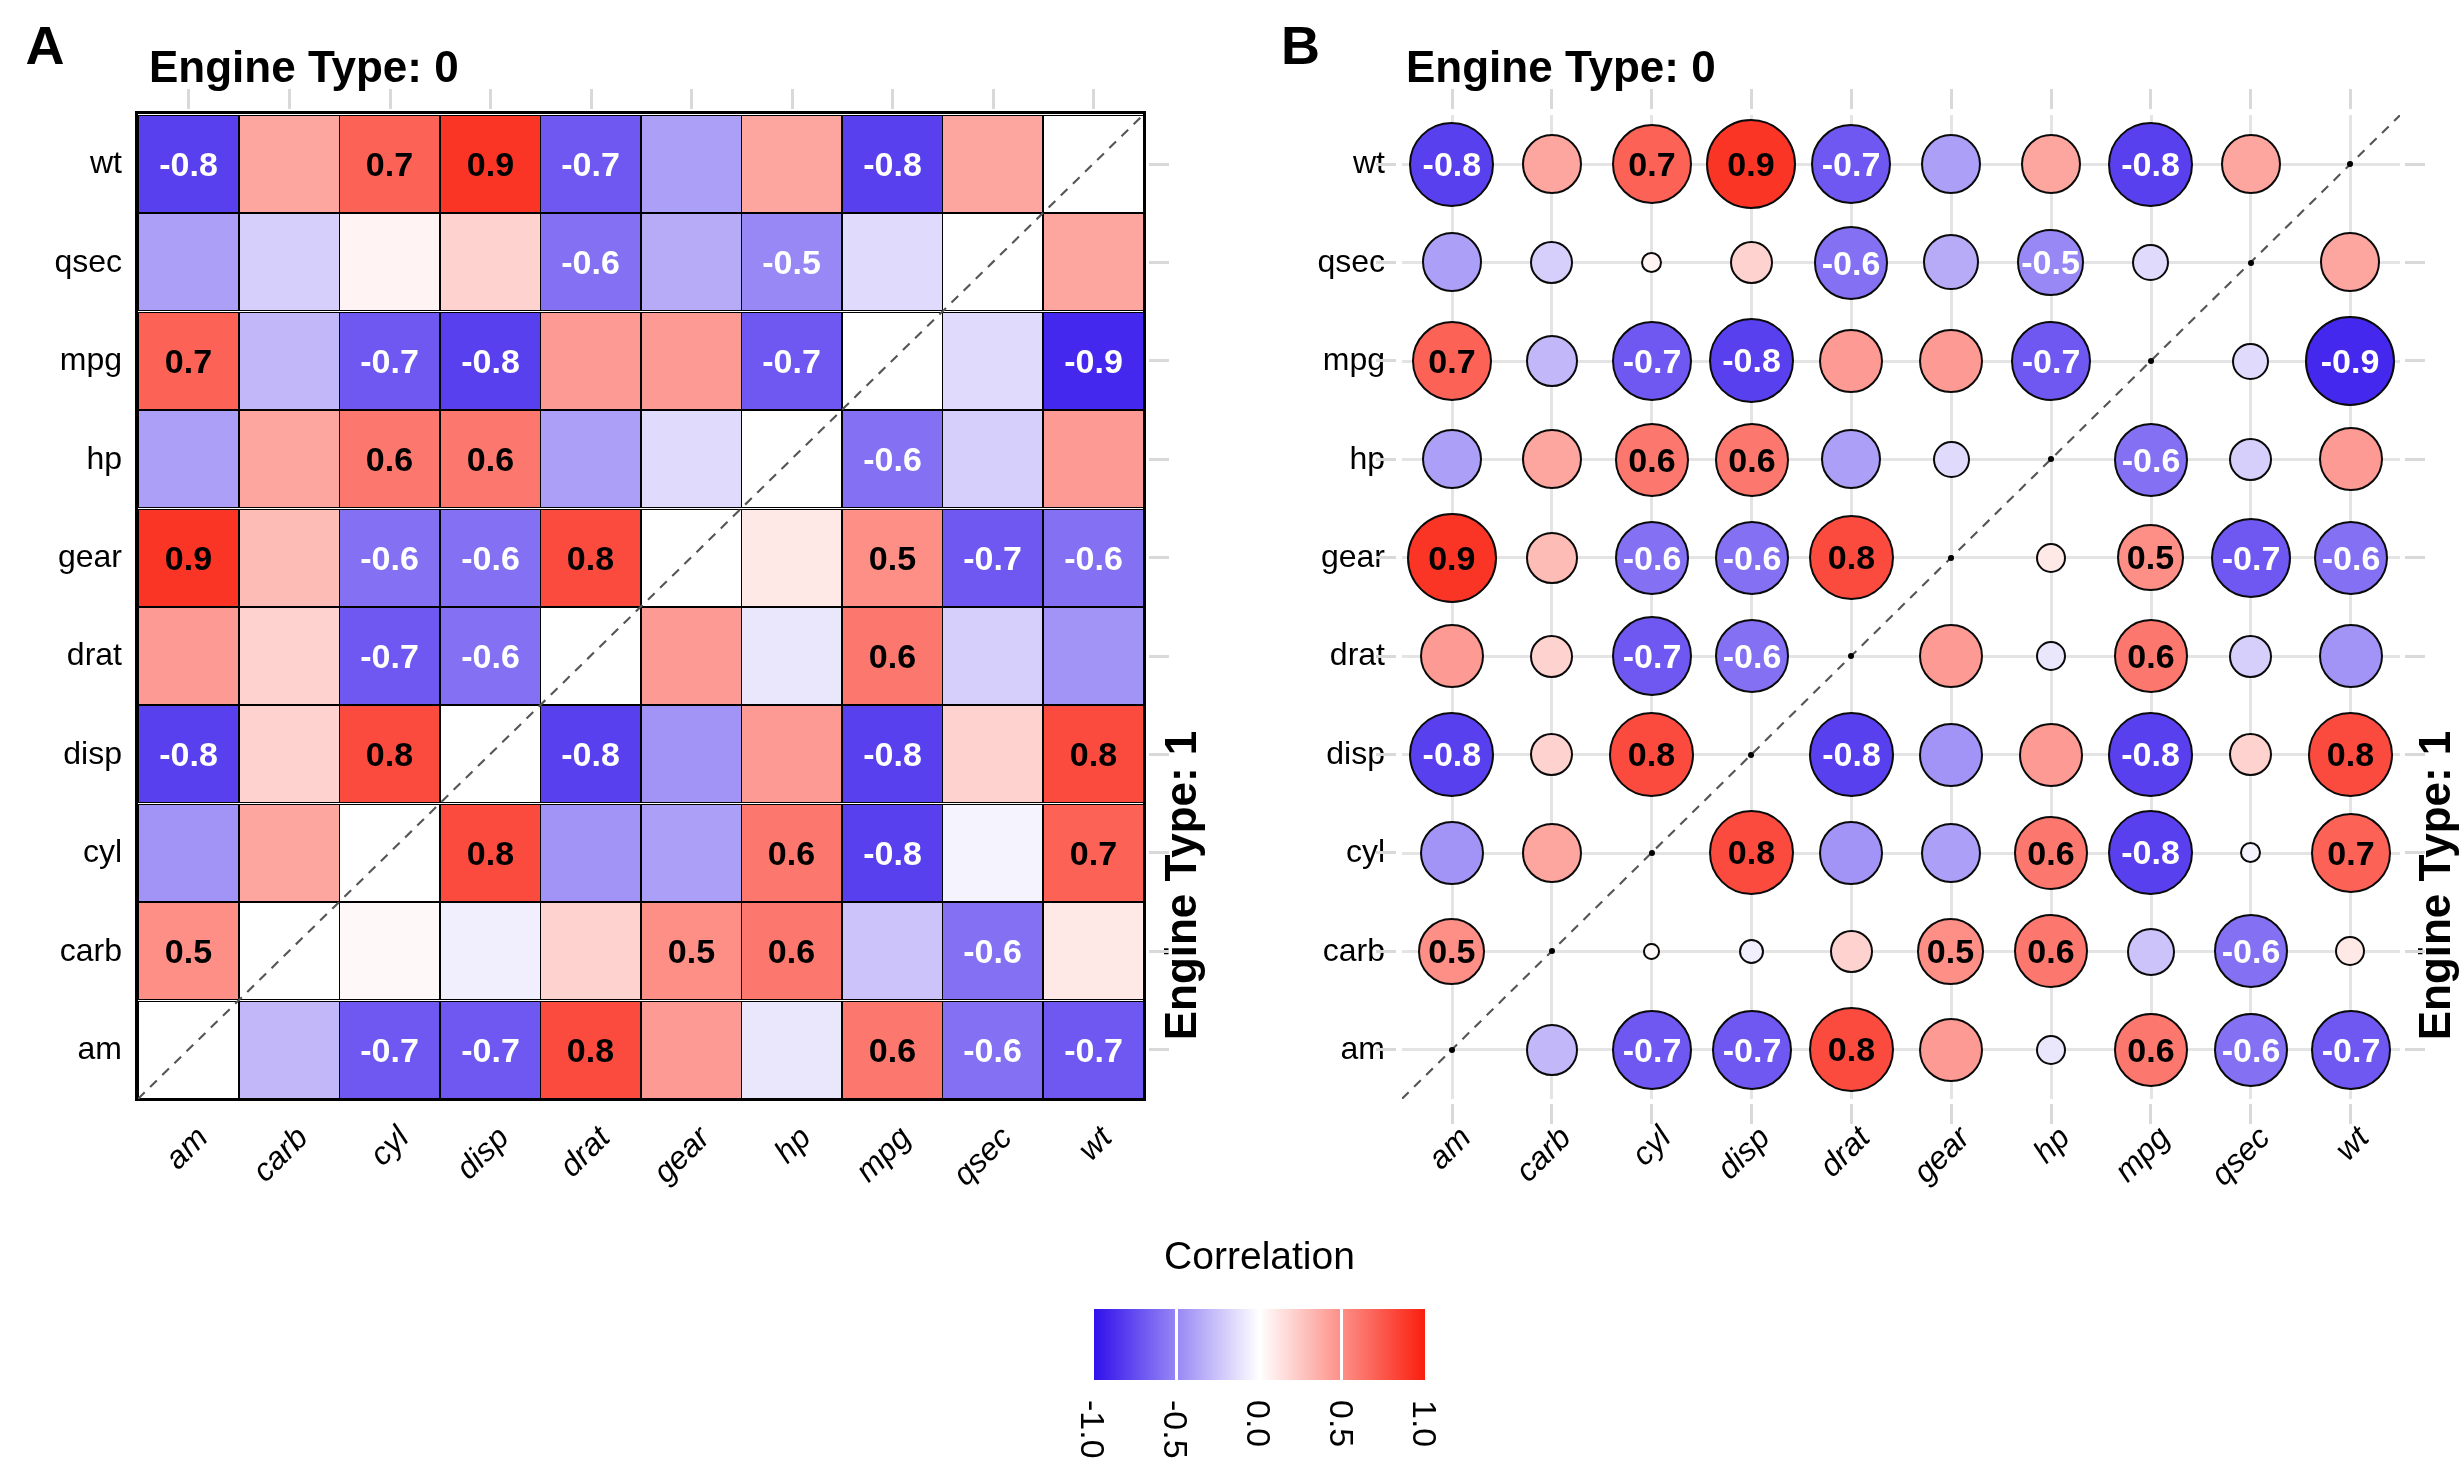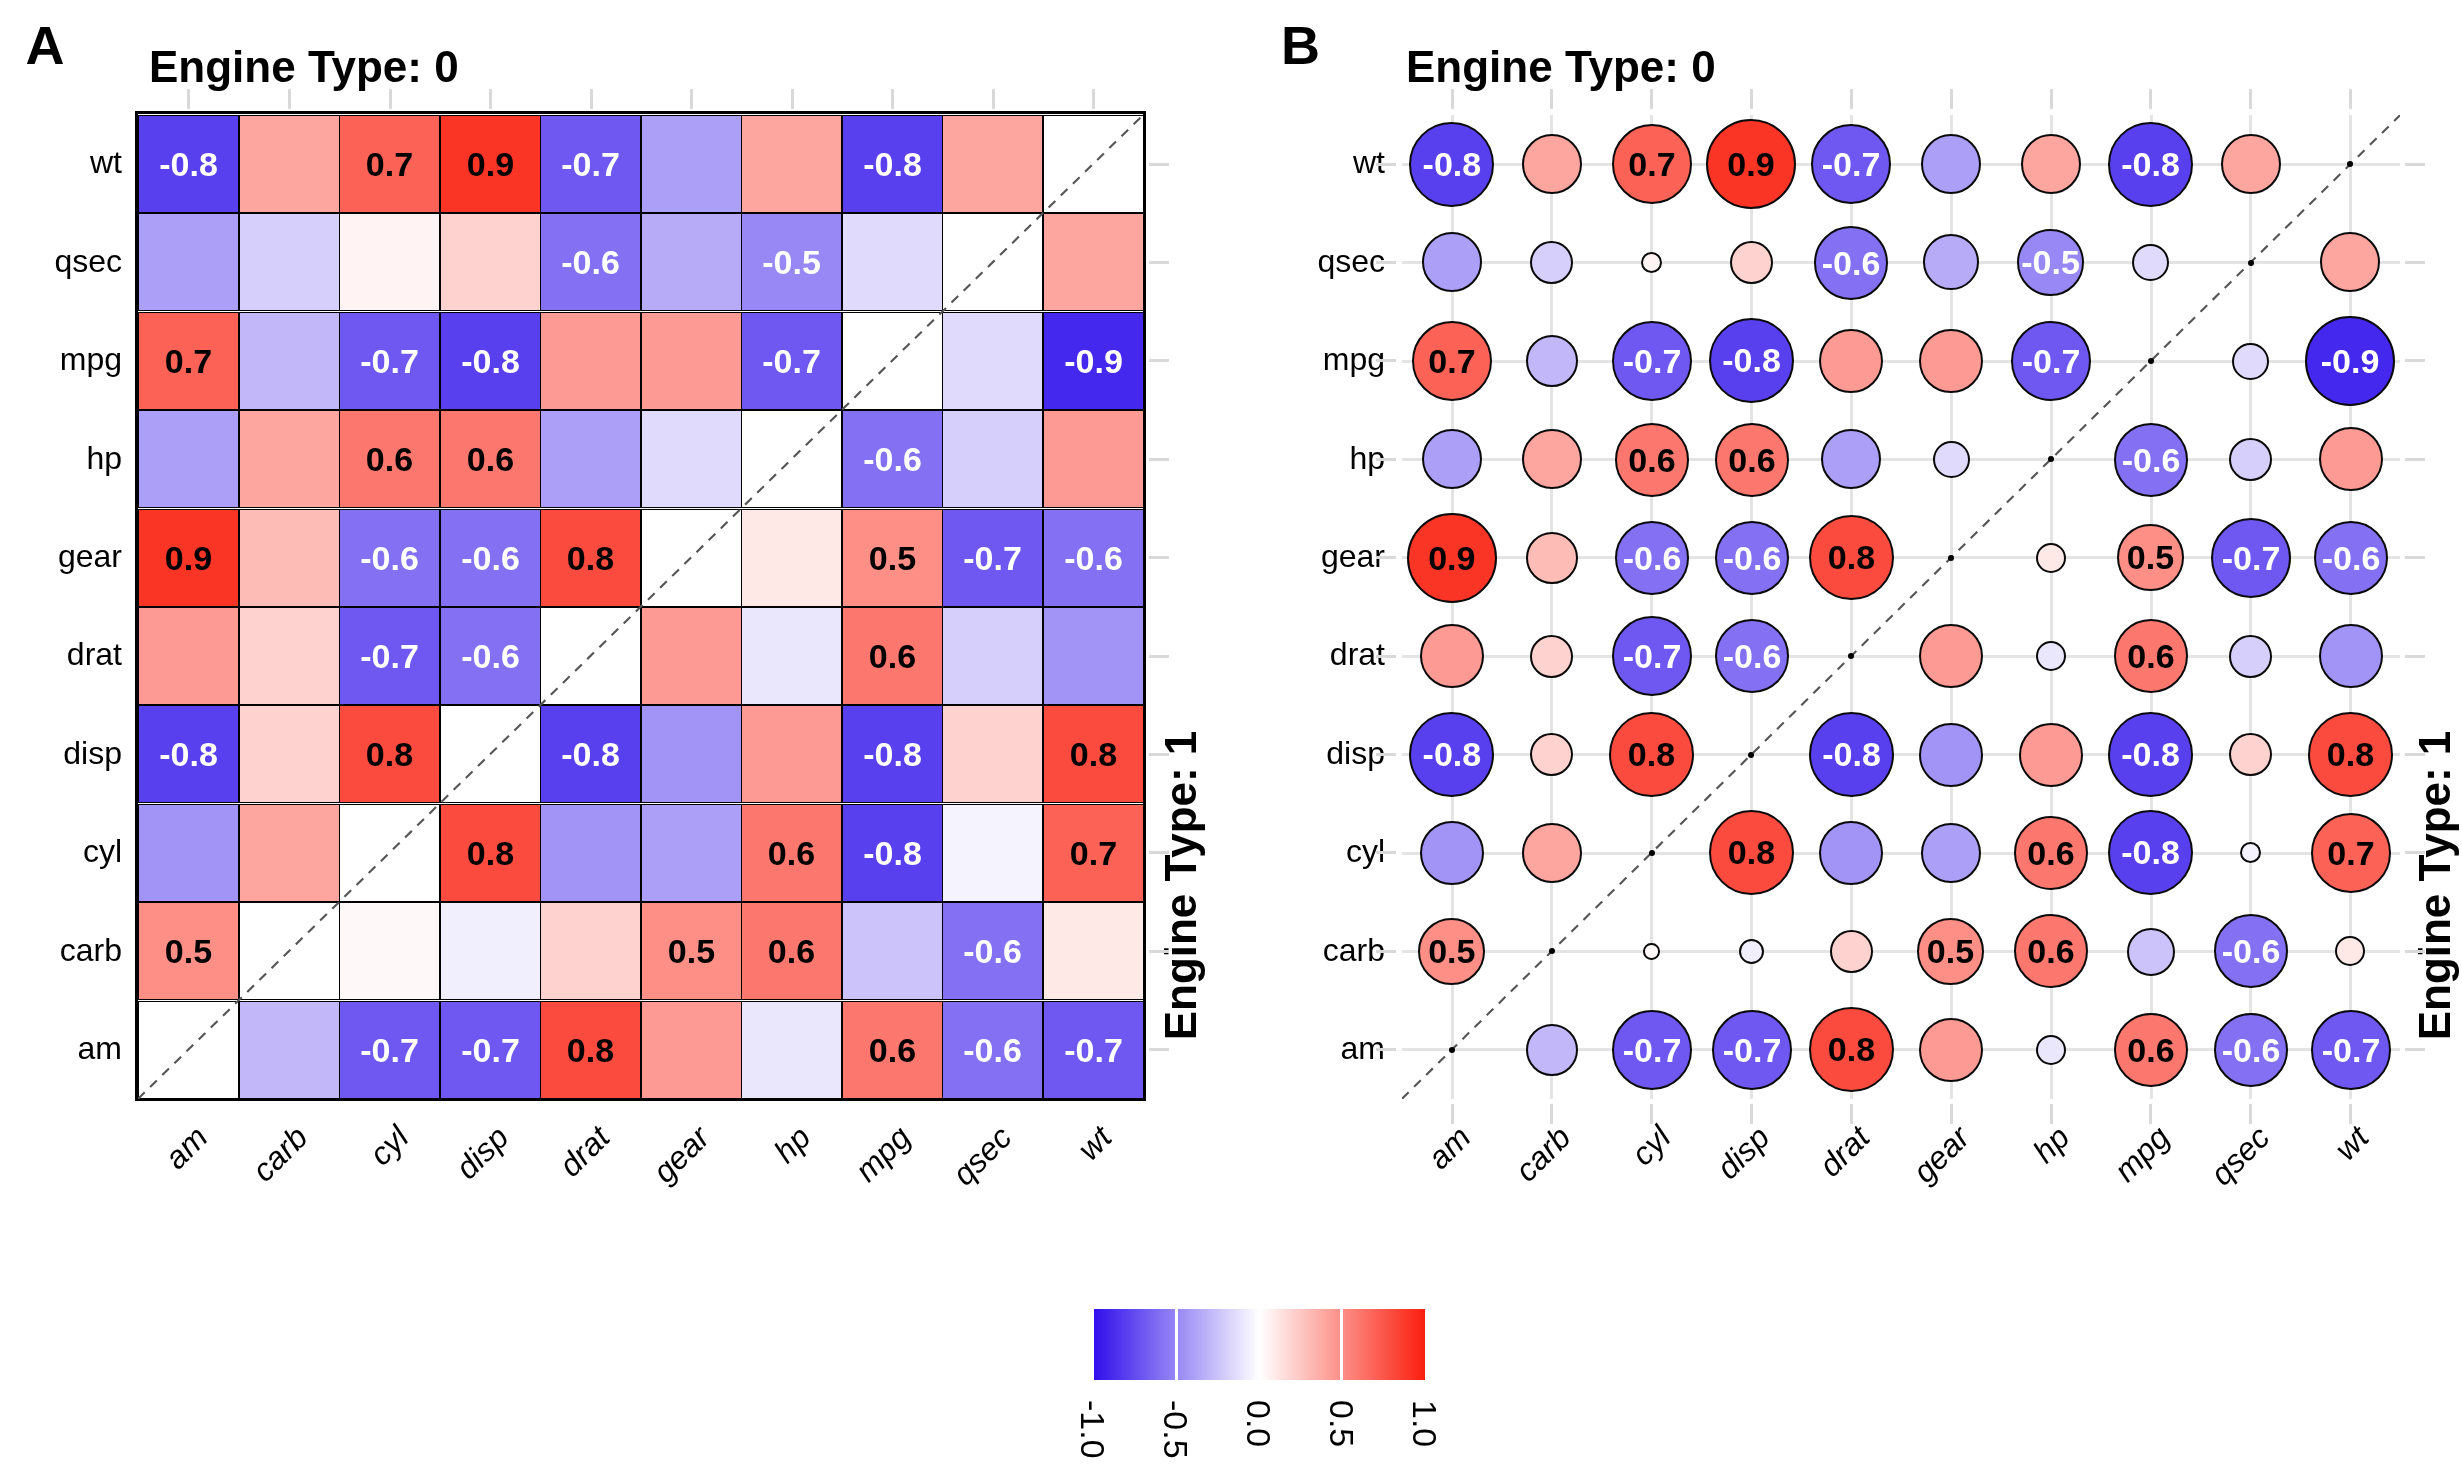--- a/index.html
+++ b/index.html
@@ -442,20 +442,21 @@
       </div>
       <div class="bubble" style="left: 812px; top: 898px; width: 74px; height: 74px; background: rgb(131, 112, 243);">
         <span style="color: rgb(255, 255, 255);">-0.6</span>
       </div>
       <div class="bubble" style="left: 909px; top: 895px; width: 80px; height: 80px; background: rgb(110, 88, 241);">
         <span style="color: rgb(255, 255, 255);">-0.7</span>
       </div>
     </div>
   <div class="right-label" style="left:2172px;top:860px;">Engine Type: 1</div>
 
+  <div class="legend-title" style="left:1094px;top:1234px;width:331px;">Correlation</div>
   <div class="legend-bar" id="legendBar" style="left: 1094px; top: 1309px; width: 331px; height: 71px; background: linear-gradient(to right, rgb(48, 16, 235) 0%, rgb(255, 255, 255) 50%, rgb(250, 30, 14) 100%);"></div>
   <div id="legendTicks">
       <span class="legend-ticklabel" style="left: 1112px; top: 1400px;">-1.0</span>
       <span class="legend-ticklabel" style="left: 1195px; top: 1400px;">-0.5</span>
       <span class="legend-ticklabel" style="left: 1278px; top: 1400px;">0.0</span>
       <span class="legend-ticklabel" style="left: 1361px; top: 1400px;">0.5</span>
       <span class="legend-ticklabel" style="left: 1444px; top: 1400px;">1.0</span>
     </div>
 
 <div class="row-label" style="left: -48px; top: 144px; width: 170px;">wt</div>

